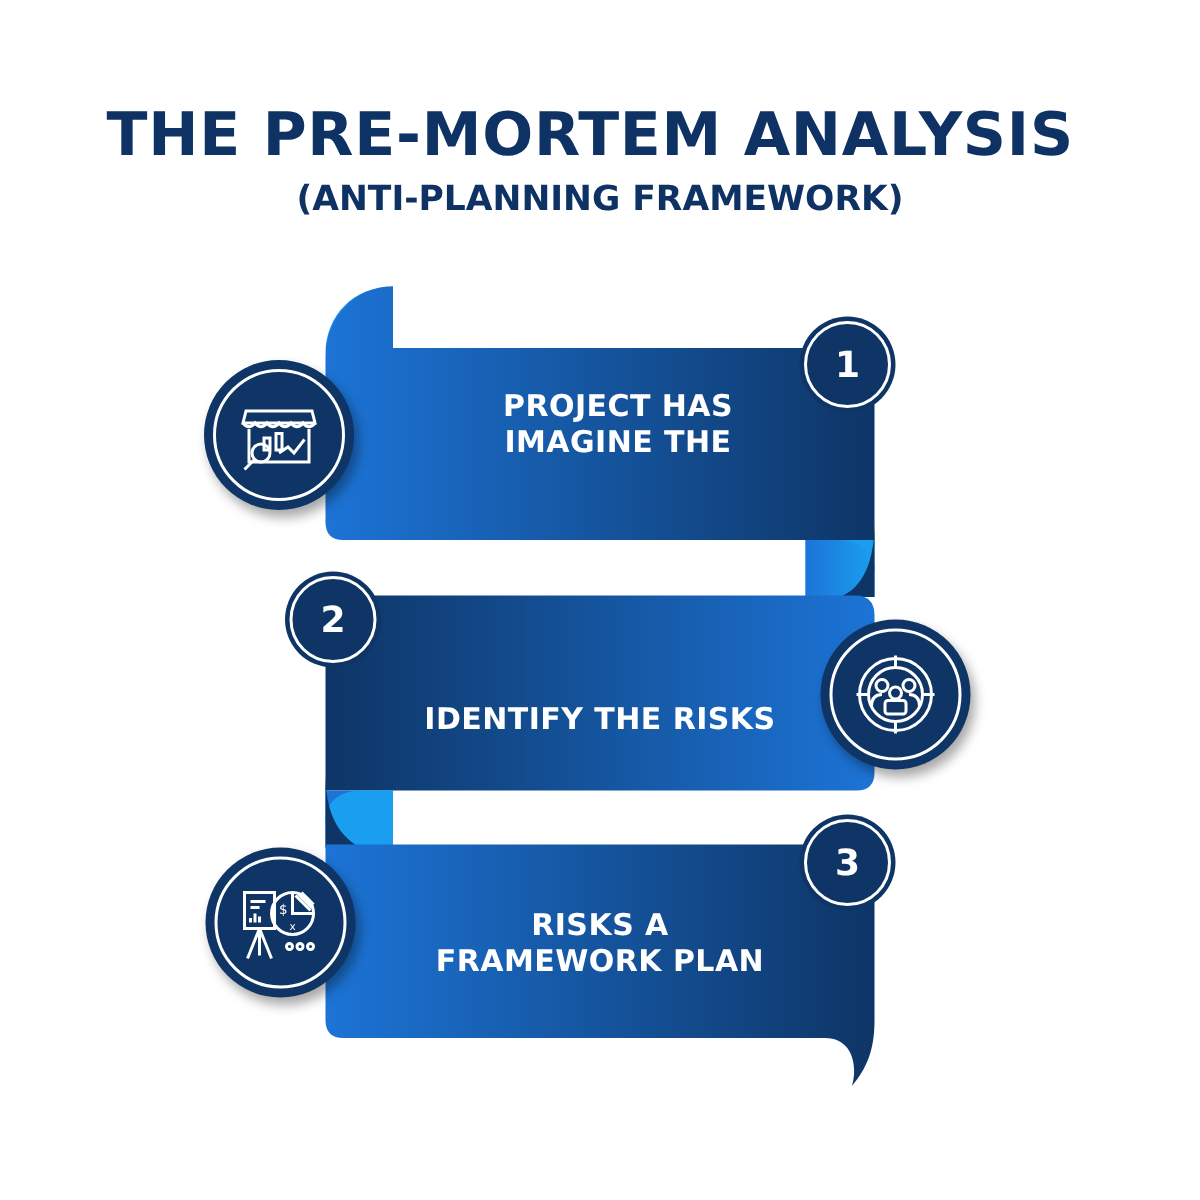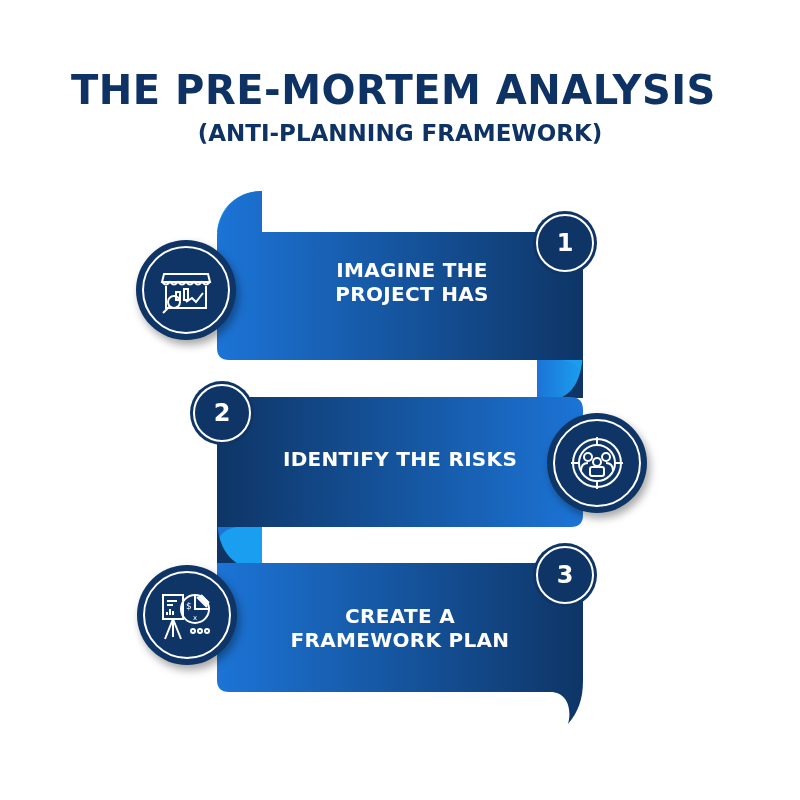--- a/index.html
+++ b/index.html
@@ -59,28 +59,28 @@
     <path d="M262 527 L240 527 C227 527 217 535 217 546 C217 556 227 565 240 565 L262 565 Z" fill="#1a9ff0"></path>
     <path d="M217 515 C217 540 224 556 240 565 L217 565 L217 578 Z" fill="#0e3566"></path>
   </g>
 
   <g>
     <path d="M217 563 L583 563 L583 680 C583 700 578 712 568 724 C572 710 568 692 550 692 L229 692 Q217 692 217 680 Z" fill="url(#gLR)"></path>
   </g>
 </svg>
 
 <div class="step-text" style="left:262px;top:258px;width:300px;">
+  <div>PROJECT HAS</div>
   <div>IMAGINE THE</div>
-  <div>PROJECT HAS</div>
 </div>
-<div class="step-text" style="left:240px;top:447px;width:320px;">
+<div class="step-text" style="left:240px;top:467px;width:320px;">
   <div>IDENTIFY THE RISKS</div>
 </div>
 <div class="step-text" style="left:250px;top:604px;width:300px;">
-  <div>CREATE A</div>
+  <div>RISKS A</div>
   <div>FRAMEWORK PLAN</div>
 </div>
 
 <div class="num" style="left:536px;top:214px;">1</div>
 <div class="num" style="left:193px;top:384px;">2</div>
 <div class="num" style="left:536px;top:546px;">3</div>
 
 <div class="icon-circle" style="left:136px;top:240px;">
   <div class="ring"></div>
   <svg viewBox="0 0 56 56" fill="none" stroke="#fff" stroke-width="2">

